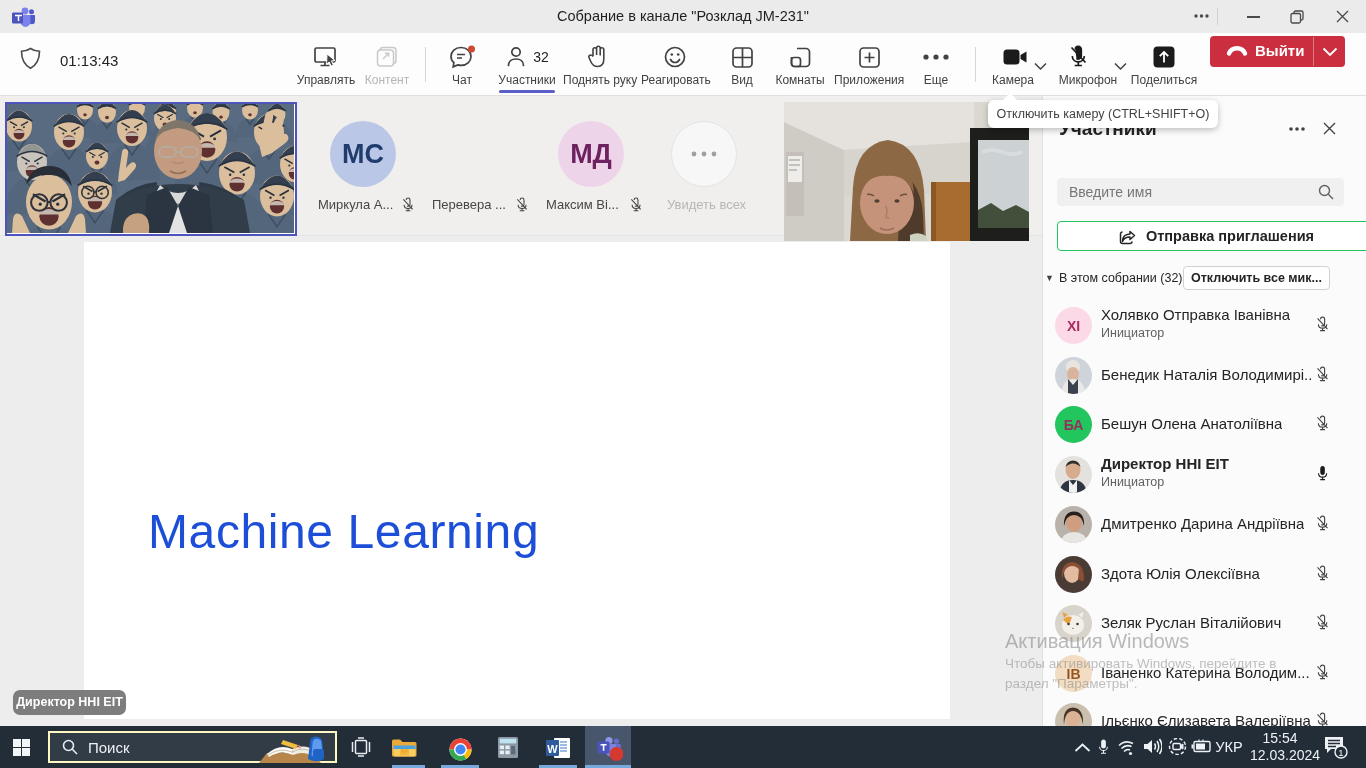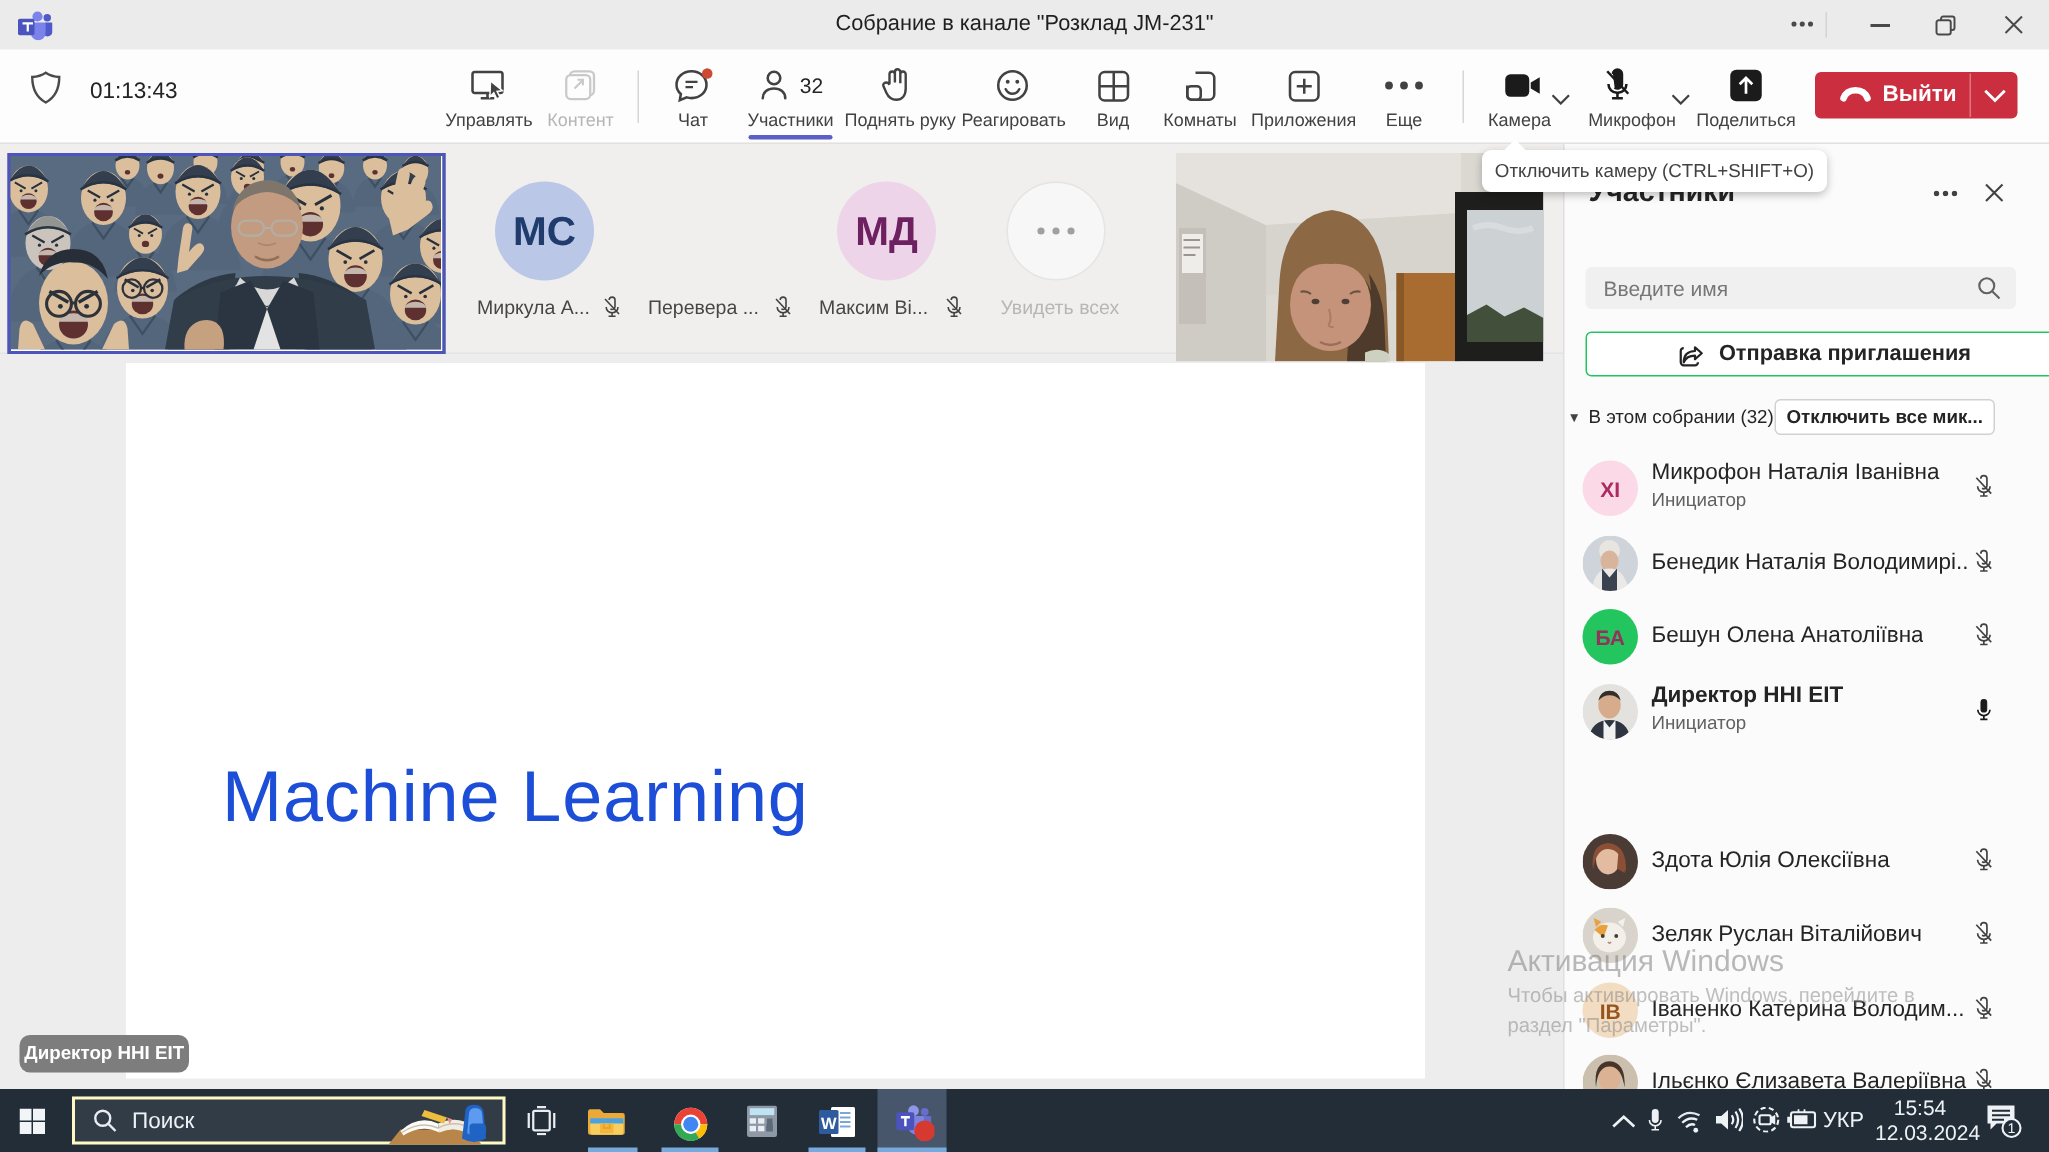--- a/index.html
+++ b/index.html
@@ -234,21 +234,21 @@
 </div>
 <div class="tbtn" style="left:1129px;width:70px;">
   <div class="ic">
       <svg width="22" height="22" viewBox="0 0 22 22">
         <rect x="0.5" y="0.5" width="21" height="21" rx="4" fill="#1b1b1b"></rect>
         <path d="M11 16.5 V6.5 M6.8 10.2 L11 6 L15.2 10.2" stroke="#fff" stroke-width="1.8" fill="none"></path>
       </svg>
     </div>
   <span class="lbl">Поделиться</span>
 </div>
-<div class="abs" style="left:1210px;top:48px;width:135px;height:31px;background:#ca2e3f;border-radius:4px;">
+<div class="abs" style="left:1210px;top:36px;width:135px;height:31px;background:#ca2e3f;border-radius:4px;">
   <svg class="abs" style="left:16px;top:8px;" width="22" height="14" viewBox="0 0 22 14">
       <path d="M3 9.5 C4.5 5.5 7.5 4.2 11 4.2 C14.5 4.2 17.5 5.5 19 9.5" fill="none" stroke="#fff" stroke-width="4.4" stroke-linecap="round"></path>
     </svg>
   <span class="abs" style="left:45px;top:6px;font-size:15px;font-weight:bold;color:#fff;">Выйти</span>
   <div class="abs" style="left:103px;top:1px;width:1px;height:29px;background:rgba(255,255,255,.35);"></div>
   <svg class="abs" style="left:112px;top:11px;" width="16" height="10" viewBox="0 0 16 10">
       <path d="M1.5 1.5 L8 8 L14.5 1.5" fill="none" stroke="#fff" stroke-width="1.9"></path>
     </svg>
 </div>
 
@@ -555,21 +555,21 @@
       <span>Отправка приглашения</span>
     </div>
   <div id="sectrow" class="abs">
     <span style="position:absolute;left:0px;top:7px;font-size:9px;color:#424242;">▼</span>
     <span style="position:absolute;left:14px;top:5px;font-size:12.5px;color:#242424;">В этом собрании (32)</span>
     <div id="mutebtn">Отключить все мик...</div>
   </div>
 
   <div class="prow" style="top:204px;">
     <div class="pav" style="background:#fbd9e7;color:#ab2b62;">ХІ</div>
-    <div class="pname">Микрофон Наталія Іванівна</div>
+    <div class="pname">Холявко Отправка Іванівна</div>
     <div class="psub">Инициатор</div>
     <svg class="pmic" width="17" height="17" viewBox="0 0 24 24">
         <use href="#micoff"></use>
       </svg>
   </div>
   <div class="prow" style="top:254px;">
     <div class="pav">
         <svg width="37" height="37" viewBox="0 0 37 37">
           <rect width="37" height="37" fill="#cfd4da"></rect>
           <circle cx="18" cy="10" r="7" fill="#e8e4e0"></circle>
@@ -597,20 +597,34 @@
           <ellipse cx="18" cy="14" rx="7.5" ry="9" fill="#d6ac8c"></ellipse>
           <path d="M10.5 11 Q12 4.5 18 4.5 Q24 4.5 25.5 11 Q22 7.5 18 7.5 Q14 7.5 10.5 11 Z" fill="#33302c"></path>
           <path d="M4 37 Q6 24 18 24 Q30 24 32 37 Z" fill="#2e3540"></path>
           <path d="M14 24 l4 5 4-5 v13 h-8 Z" fill="#f1f1f1"></path>
         </svg>
       </div>
     <div class="pname" style="font-weight:bold;">Директор ННІ ЕІТ</div>
     <div class="psub">Инициатор</div>
     <svg class="pmic" width="17" height="17" viewBox="0 0 24 24">
         <use href="#micon"></use>
+      </svg>
+  </div>
+  <div class="prow" style="top:403px;">
+    <div class="pav">
+        <svg width="37" height="37" viewBox="0 0 37 37">
+          <rect width="37" height="37" fill="#b9b2aa"></rect>
+          <ellipse cx="19" cy="16" rx="8" ry="10" fill="#cf9d7f"></ellipse>
+          <path d="M9 20 Q8 6 19 5.5 Q30 6 29 20 Q27 9 19 9 Q11 9 9 20 Z" fill="#26211e"></path>
+          <path d="M5 37 Q8 26 19 26 Q30 26 33 37 Z" fill="#e8e6e3"></path>
+        </svg>
+      </div>
+    <div class="pname one">Дмитренко Дарина Андріївна</div>
+    <svg class="pmic" width="17" height="17" viewBox="0 0 24 24">
+        <use href="#micoff"></use>
       </svg>
   </div>
   <div class="prow" style="top:453px;">
     <div class="pav">
         <svg width="37" height="37" viewBox="0 0 37 37">
           <rect width="37" height="37" fill="#4a3b35"></rect>
           <ellipse cx="17" cy="17" rx="8" ry="10" fill="#e3bba0"></ellipse>
           <path d="M7 24 Q5 7 17 6 Q30 7 29 26 Q26 10 17 10 Q9 10 7 24 Z" fill="#8a4f35"></path>
           <path d="M24 12 q6 4 4 14 l-5 -3 Z" fill="#8a4f35"></path>
         </svg>

